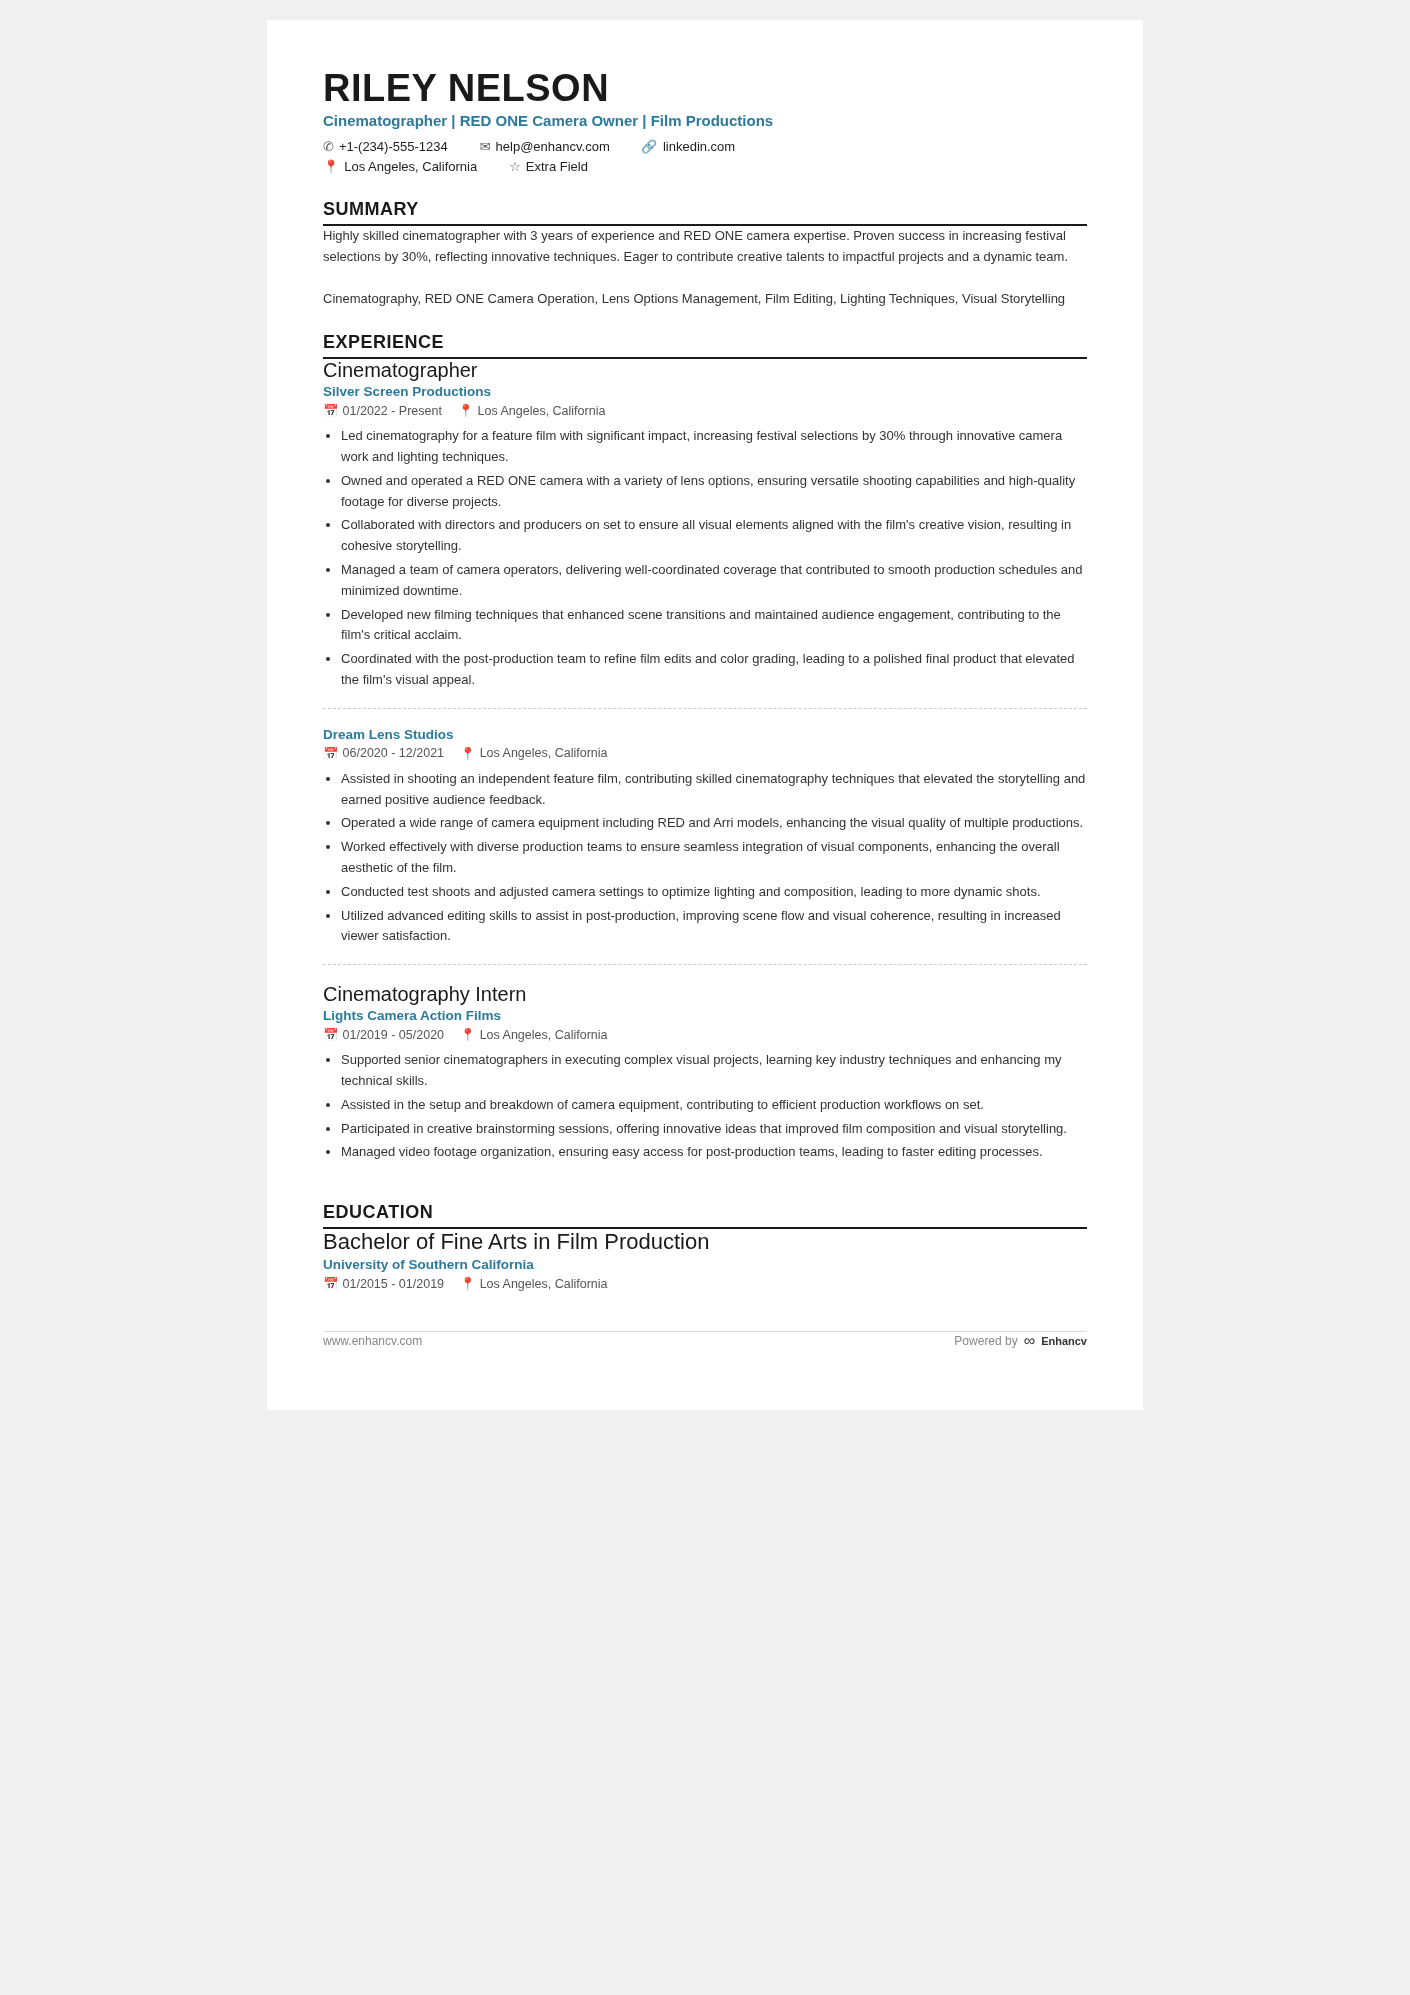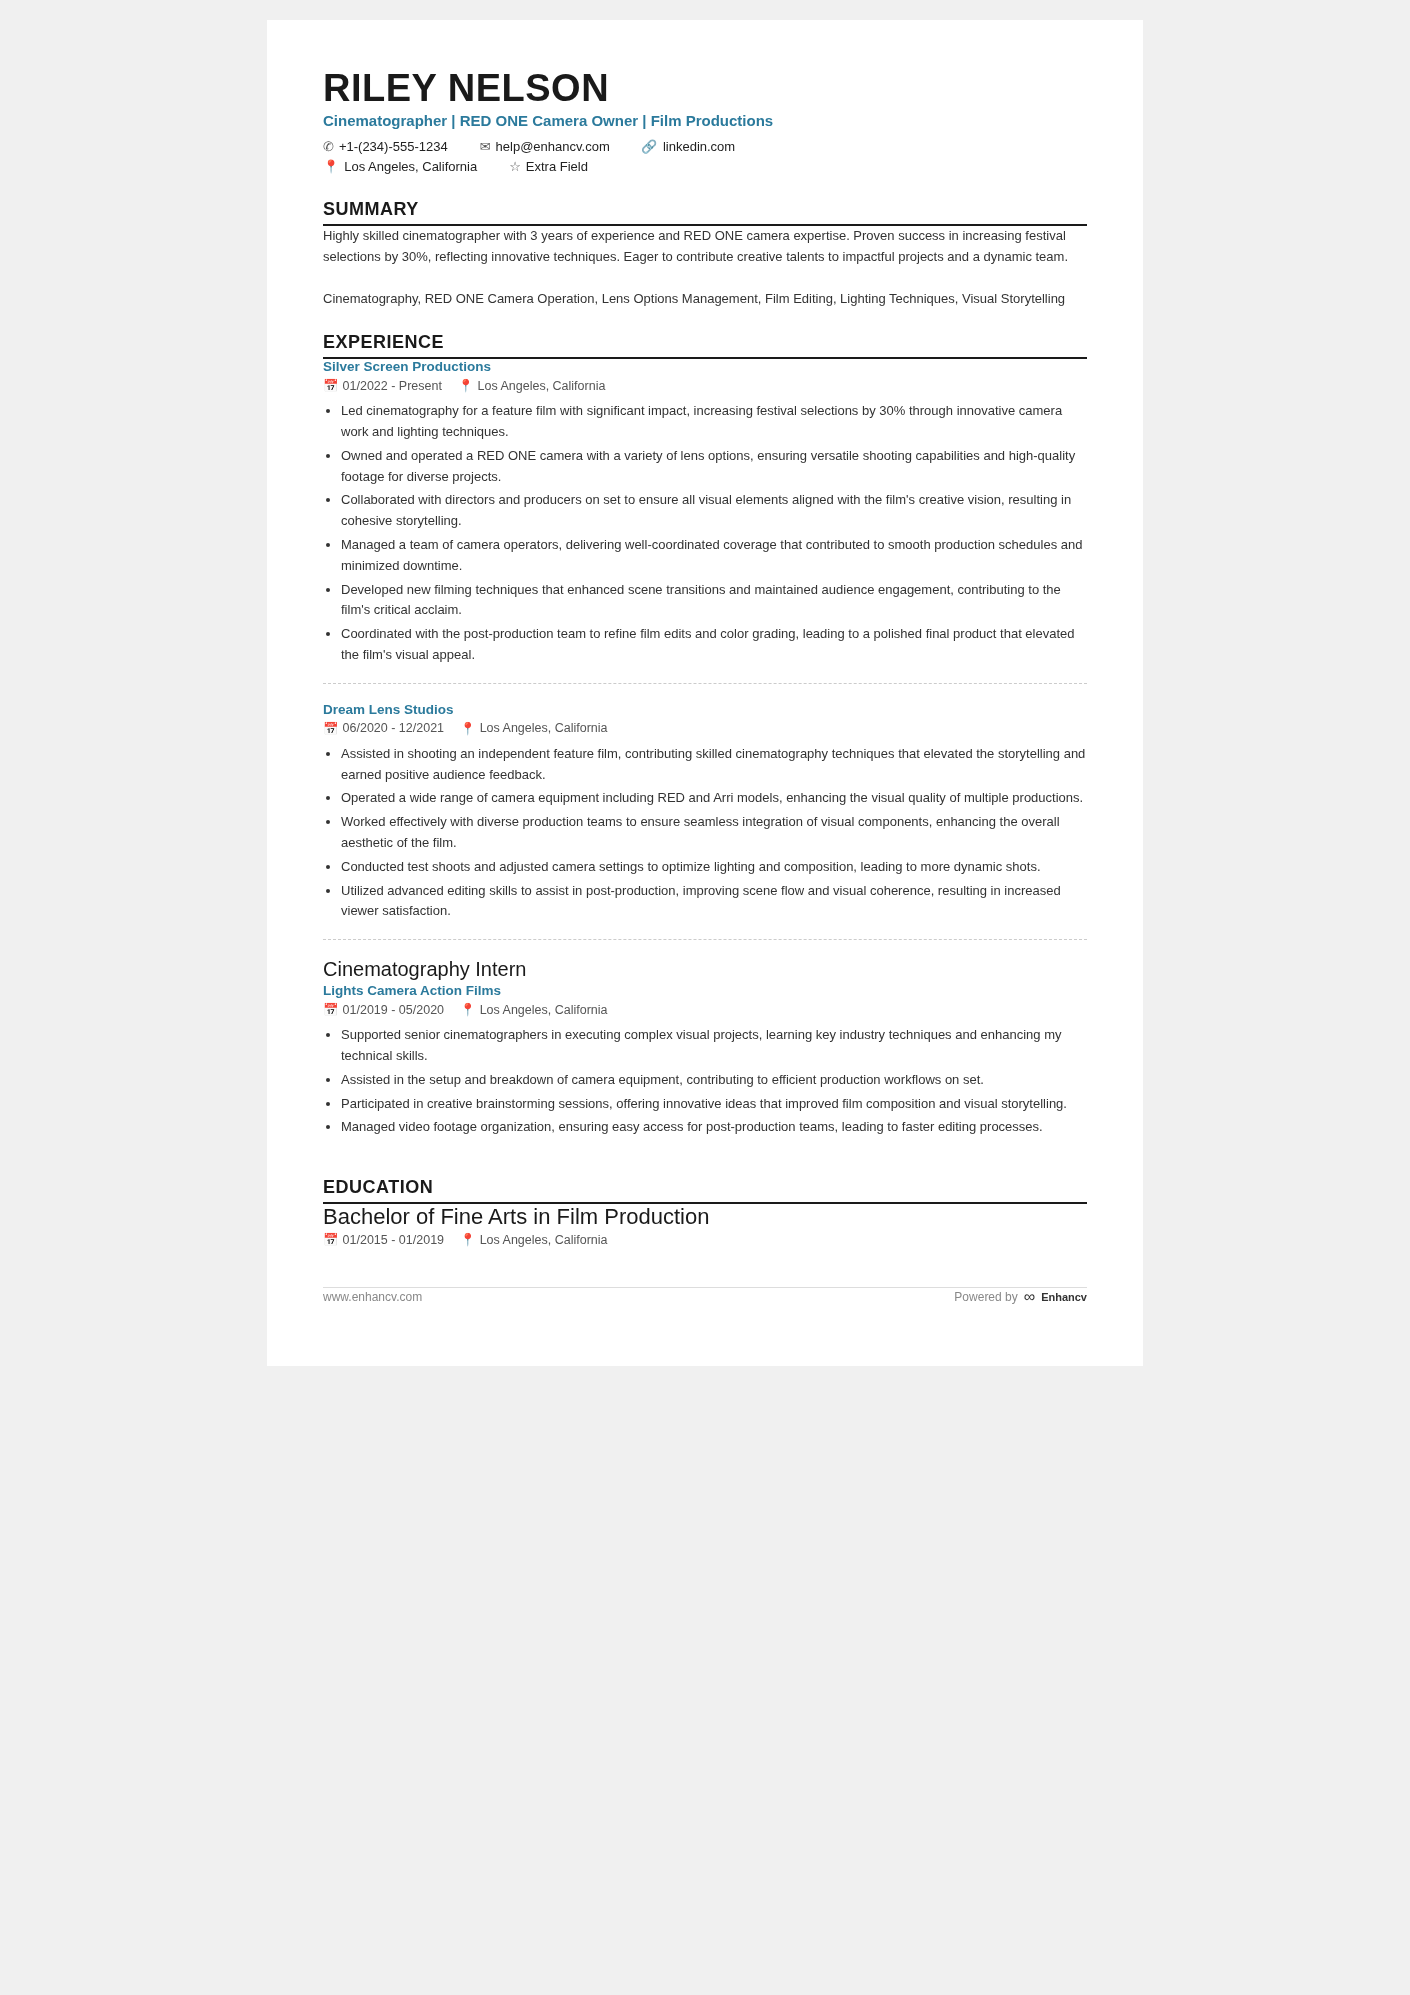--- a/index.html
+++ b/index.html
@@ -190,20 +190,21 @@
   </div>
 
   <div class="section">
     <p class="section-text">Cinematography, RED ONE Camera Operation, Lens Options Management, Film Editing, Lighting Techniques, Visual Storytelling</p>
   </div>
 
   <div class="section">
     <div class="section-title">EXPERIENCE</div>
 
     <div class="job">
+      <div class="job-title">Cinematographer</div>
       <div class="company-name">Silver Screen Productions</div>
       <div class="job-meta">
         <div class="job-meta-item">
           <span>📅</span>
           <span>01/2022 - Present</span>
         </div>
         <div class="job-meta-item">
           <span>📍</span>
           <span>Los Angeles, California</span>
         </div>
@@ -258,20 +259,21 @@
           <li>Participated in creative brainstorming sessions, offering innovative ideas that improved film composition and visual storytelling.</li>
           <li>Managed video footage organization, ensuring easy access for post-production teams, leading to faster editing processes.</li>
         </ul>
     </div>
 
   </div>
 
   <div class="section">
     <div class="section-title">EDUCATION</div>
     <div class="edu-degree">Bachelor of Fine Arts in Film Production</div>
+    <div class="edu-school">University of Southern California</div>
     <div class="job-meta">
       <div class="job-meta-item">
         <span>📅</span>
         <span>01/2015 - 01/2019</span>
       </div>
       <div class="job-meta-item">
         <span>📍</span>
         <span>Los Angeles, California</span>
       </div>
     </div>

